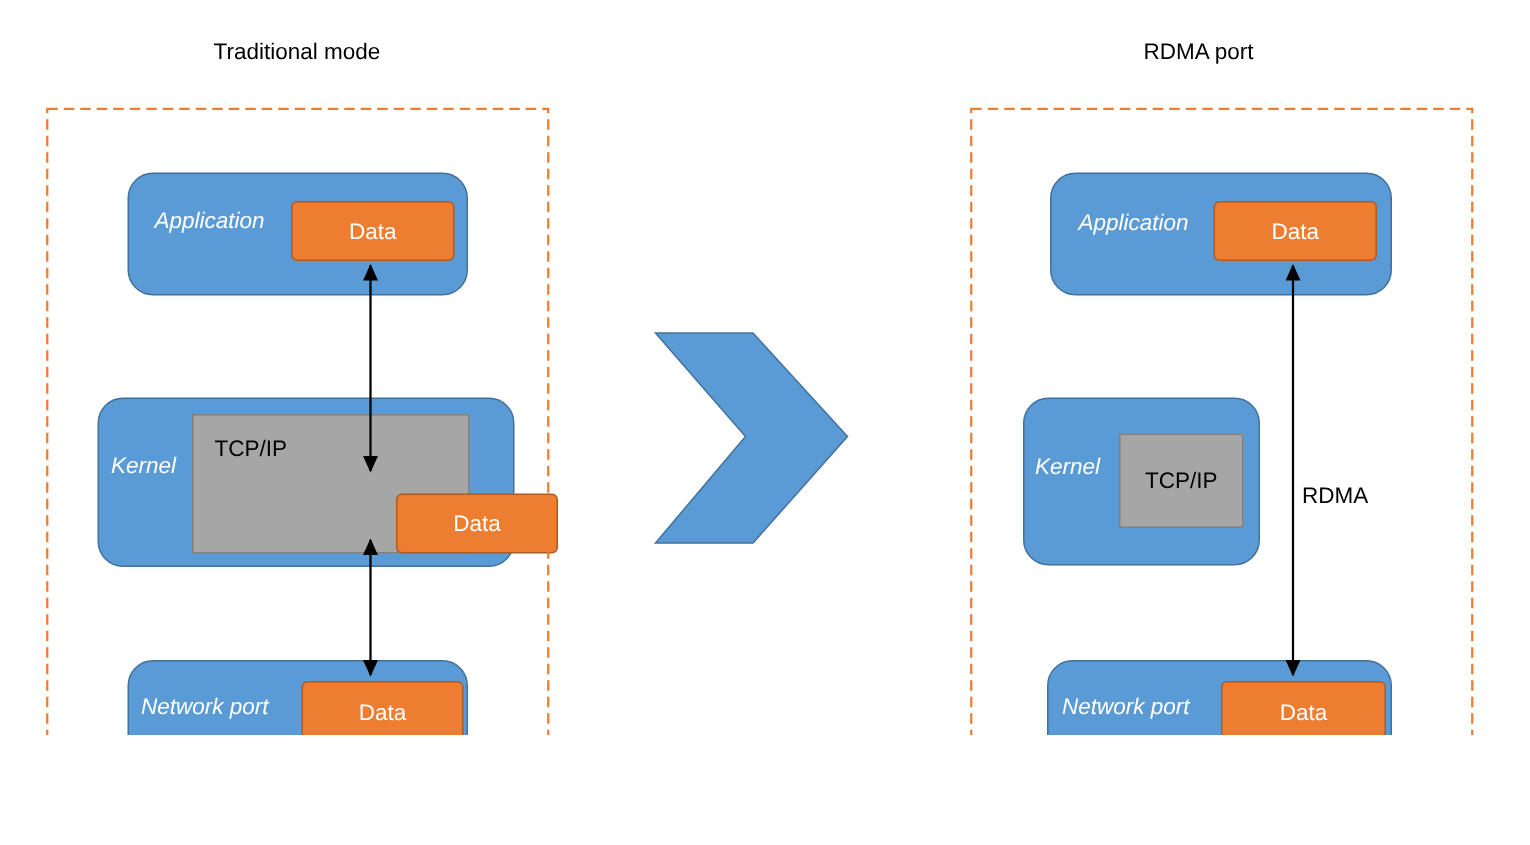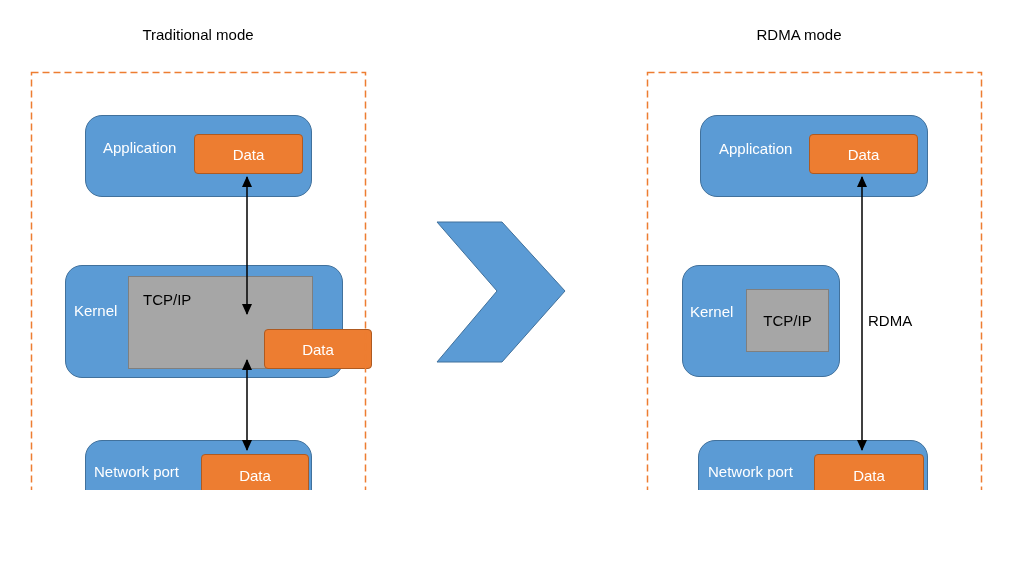--- a/index.html
+++ b/index.html
@@ -18,21 +18,21 @@
   #left-title{left:198px;top:27px;}
   #right-title{left:799px;top:27px;}
 
   .bluebox{position:absolute;background:var(--blue-fill);border:1px solid var(--blue-border);
     border-radius:17px;box-sizing:border-box;}
   .databox{position:absolute;background:var(--orange-fill);border:1px solid var(--orange-border);
     border-radius:4px;box-sizing:border-box;color:var(--text-light);font-size:15px;
     display:flex;align-items:center;justify-content:center;}
   .graybox{position:absolute;background:var(--gray-fill);border:1px solid var(--gray-border);
     box-sizing:border-box;}
-  .lightlabel{position:absolute;color:var(--text-light);font-size:15px;line-height:16px;white-space:nowrap;}
+  .lightlabel{position:absolute;color:var(--text-light);font-size:15px;line-height:16px;white-space:nowrap;font-style:italic;}
   .darklabel{position:absolute;color:var(--text-dark);font-size:15px;line-height:16px;white-space:nowrap;}
 
   
   #l-app{left:85px;top:115px;width:227px;height:82px;}
   #l-app-label{left:17px;top:24px;}
   #l-app-data{left:108px;top:18px;width:109px;height:40px;}
   #l-kernel{left:65px;top:265px;width:278px;height:113px;}
   #l-kernel-label{left:8px;top:37px;}
   #l-tcpip{left:62px;top:10px;width:185px;height:93px;}
   #l-tcpip-label{left:14px;top:15px;}
@@ -45,35 +45,35 @@
   #r-app{left:700px;top:115px;width:228px;height:82px;}
   #r-app-label{left:18px;top:25px;}
   #r-app-data{left:108px;top:18px;width:109px;height:40px;}
   #r-kernel{left:682px;top:265px;width:158px;height:112px;}
   #r-kernel-label{left:7px;top:38px;}
   #r-tcpip{left:63px;top:23px;width:83px;height:63px;display:flex;align-items:center;justify-content:center;
     color:var(--text-dark);font-size:15px;}
   #r-net{left:698px;top:440px;width:230px;height:82px;}
   #r-net-label{left:9px;top:23px;}
   #r-net-data{left:115px;top:13px;width:110px;height:42px;}
-  #rdma-label{left:868px;top:313px;}
+  #rdma-label{left:868px;top:323px;}
 
   #overlay{position:absolute;left:0;top:0;width:1020px;height:563px;pointer-events:none;}
   .dashed-rect{fill:none;stroke:var(--dashed-border);stroke-width:1.5;stroke-dasharray:7 4;}
   .arrow-line{stroke:var(--arrow);stroke-width:1.5;fill:none;}
   .chevron{fill:var(--blue-fill);stroke:var(--blue-border);stroke-width:1;}
   #arrowhead path{fill:var(--arrow);}
 </style>
 </head>
 <body>
 
 <div id="canvas">
 
   <div class="panel-title" id="left-title">Traditional mode</div>
-  <div class="panel-title" id="right-title">RDMA mode</div>
+  <div class="panel-title" id="right-title">RDMA port</div>
 
   <div class="bluebox" id="l-app">
     <span class="lightlabel" id="l-app-label">Application</span>
     <div class="databox" id="l-app-data">Data</div>
   </div>
 
   <div class="bluebox" id="l-kernel">
     <span class="lightlabel" id="l-kernel-label">Kernel</span>
     <div class="graybox" id="l-tcpip">
       <span class="darklabel" id="l-tcpip-label">TCP/IP</span>

